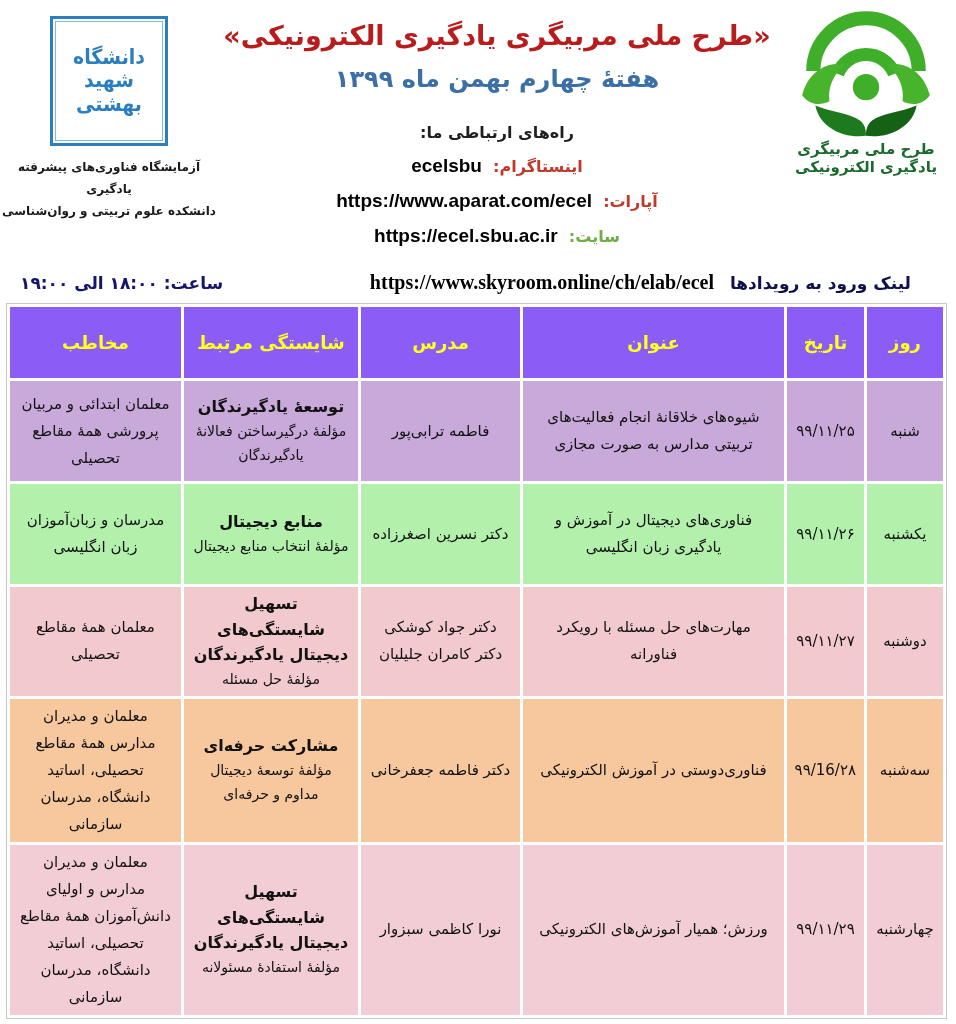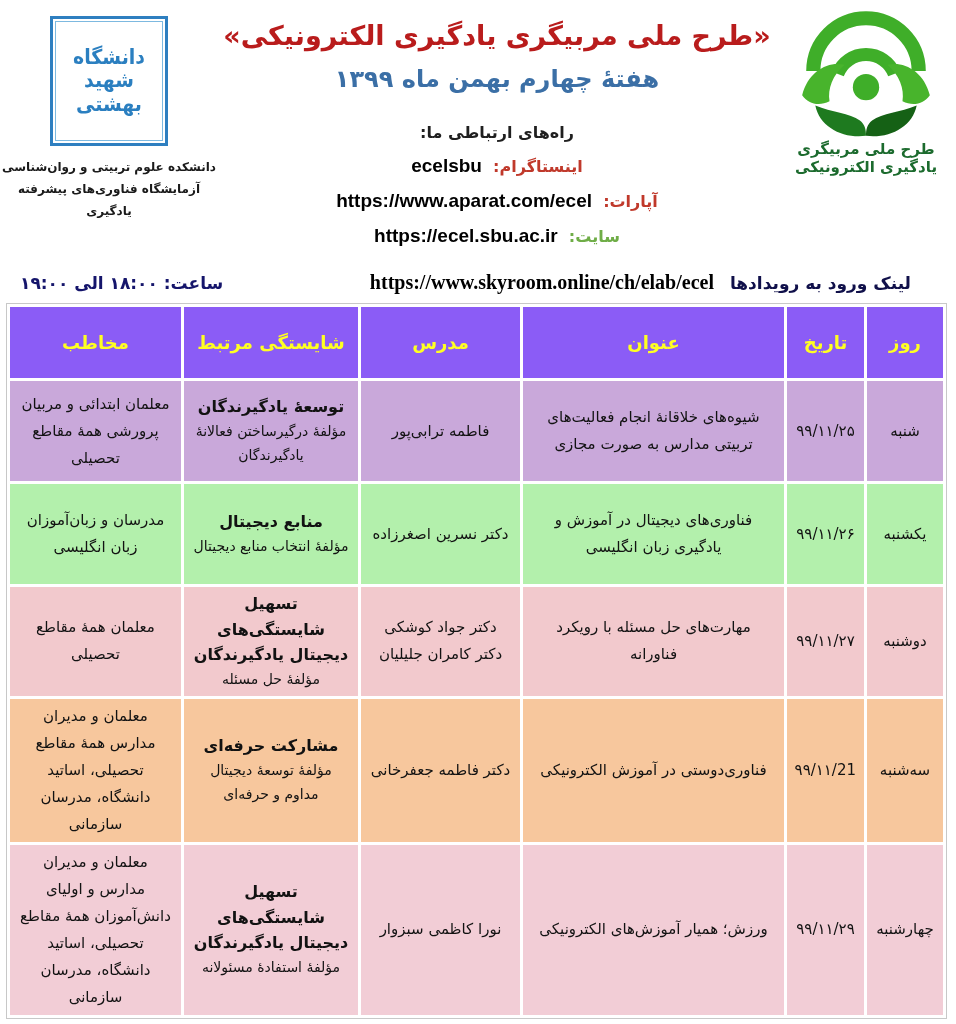--- a/index.html
+++ b/index.html
@@ -121,22 +121,22 @@
         <span class="contact-label" style="color: rgb(111, 173, 71);">سایت:</span>
         <span class="contact-value" dir="ltr">https://ecel.sbu.ac.ir</span>
       </div>
     </div>
   </div>
 
   <div class="uni-block">
     <div class="uni-logo">
       <div class="uni-logo-text">دانشگاه شهید بهشتی</div>
     </div>
+    <div class="faculty-line">آزمایشگاه فناوری‌های پیشرفته یادگیری</div>
     <div class="faculty-line">دانشکده علوم تربیتی و روان‌شناسی</div>
-    <div class="faculty-line">آزمایشگاه فناوری‌های پیشرفته یادگیری</div>
   </div>
 </header>
 
 <div class="events-row">
   <div class="link-group">
     <span class="link-label">لینک ورود به رویدادها</span>
     <span class="skyroom-url" dir="ltr">https://www.skyroom.online/ch/elab/ecel</span>
   </div>
   <div class="time-label">ساعت: ۱۸:۰۰ الی ۱۹:۰۰</div>
 </div>
@@ -190,21 +190,21 @@
       <td class="c-inst">دکتر جواد کوشکی
 دکتر کامران جلیلیان</td>
       <td class="c-comp">
         <span class="comp-bold">تسهیل شایستگی‌های دیجیتال یادگیرندگان</span>
         <span class="comp-rest">مؤلفۀ حل مسئله</span>
       </td>
       <td class="c-aud">معلمان همۀ مقاطع تحصیلی</td>
     </tr>
     <tr style="background: rgb(247, 199, 157);">
       <td class="c-day">سه‌شنبه</td>
-      <td class="c-date"><span dir="ltr">۹۹/۱۱/21</span></td>
+      <td class="c-date"><span dir="ltr">۹۹/16/۲۸</span></td>
       <td class="c-title">فناوری‌دوستی در آموزش الکترونیکی</td>
       <td class="c-inst">دکتر فاطمه جعفرخانی</td>
       <td class="c-comp">
         <span class="comp-bold">مشارکت حرفه‌ای</span>
         <span class="comp-rest">مؤلفۀ توسعۀ دیجیتال مداوم و حرفه‌ای</span>
       </td>
       <td class="c-aud">معلمان و مدیران مدارس همۀ مقاطع تحصیلی، اساتید دانشگاه، مدرسان سازمانی</td>
     </tr>
     <tr class="tall" style="background: rgb(242, 205, 214);">
       <td class="c-day">چهارشنبه</td>

